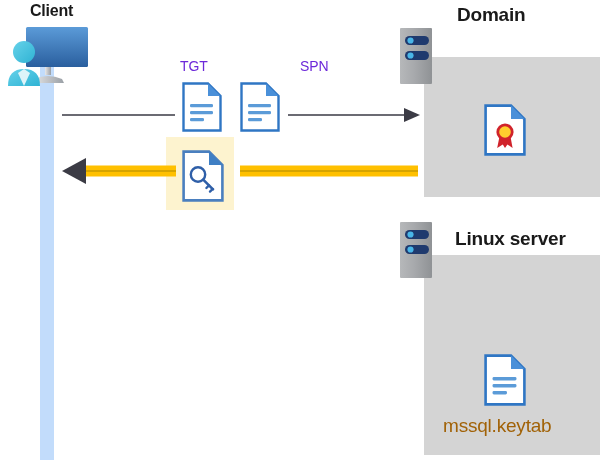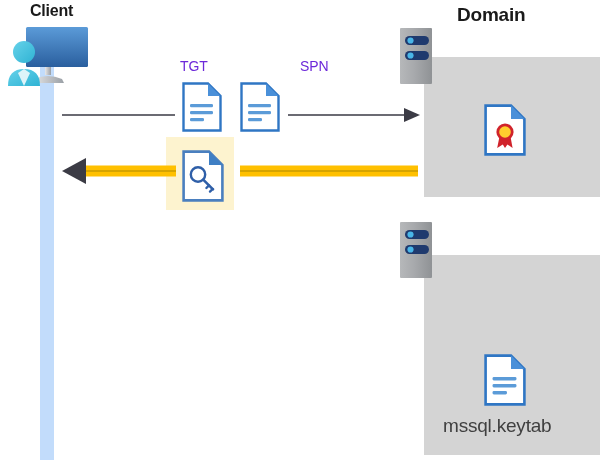--- a/index.html
+++ b/index.html
@@ -15,21 +15,21 @@
 
   
   .title{
     font-weight:bold;color:#1a1a1a;letter-spacing:-0.2px;
     line-height:1.12;
   }
   .title-client{left:30px;top:2px;font-size:16px;}
   .title-dc{left:457px;top:4px;font-size:19px;width:130px;}
   .title-linux{left:455px;top:228px;font-size:19px;}
   .caption{
-    font-size:19px;color:#404040;letter-spacing:-0.2px;
+    font-size:19px;color:#a16207;letter-spacing:-0.2px;
   }
   .cap-keytab{left:443px;top:415px;}
   .msg-label{
     font-size:14px;color:#6d28d9;letter-spacing:-0.1px;
   }
   .lbl-tgt{left:180px;top:58px;}
   .lbl-spn{left:252px;top:58px;margin-left:48px;}
 
   
   .panel{background:#d4d4d4;}
@@ -126,20 +126,21 @@
       <path d="M2 62 q0 -17 16 -17 q16 0 16 17 Z" fill="url(#bodyGrad)"></path>
 
       <path d="M18 45 l-6 4 l6 13 l6 -13 Z" fill="#eaf7fb" opacity="0.92"></path>
     </svg>
   </div>
 
   <div class="abs title title-client">Client</div>
   <div class="abs title title-dc">
     <div>Domain</div>
   </div>
+  <div class="abs title title-linux">Linux server</div>
 
   <div class="abs msg-label lbl-tgt">TGT</div>
   <div class="abs msg-label lbl-spn">SPN</div>
 
   <div class="abs doc doc-tgt">
     <svg viewBox="0 0 40 50" width="40" height="50">
       <path d="M1.5 1.5 H26 L38.5 14 V48.5 H1.5 Z" fill="#ffffff" stroke="#2f76c4" stroke-width="2.4"></path>
       <path d="M26 1.5 L38.5 14 H26 Z" fill="#4a90d9"></path>
       <rect x="8" y="22" width="23" height="3.2" rx="1.3" fill="#5b9bd8"></rect>
       <rect x="8" y="29" width="23" height="3.2" rx="1.3" fill="#5b9bd8"></rect>

